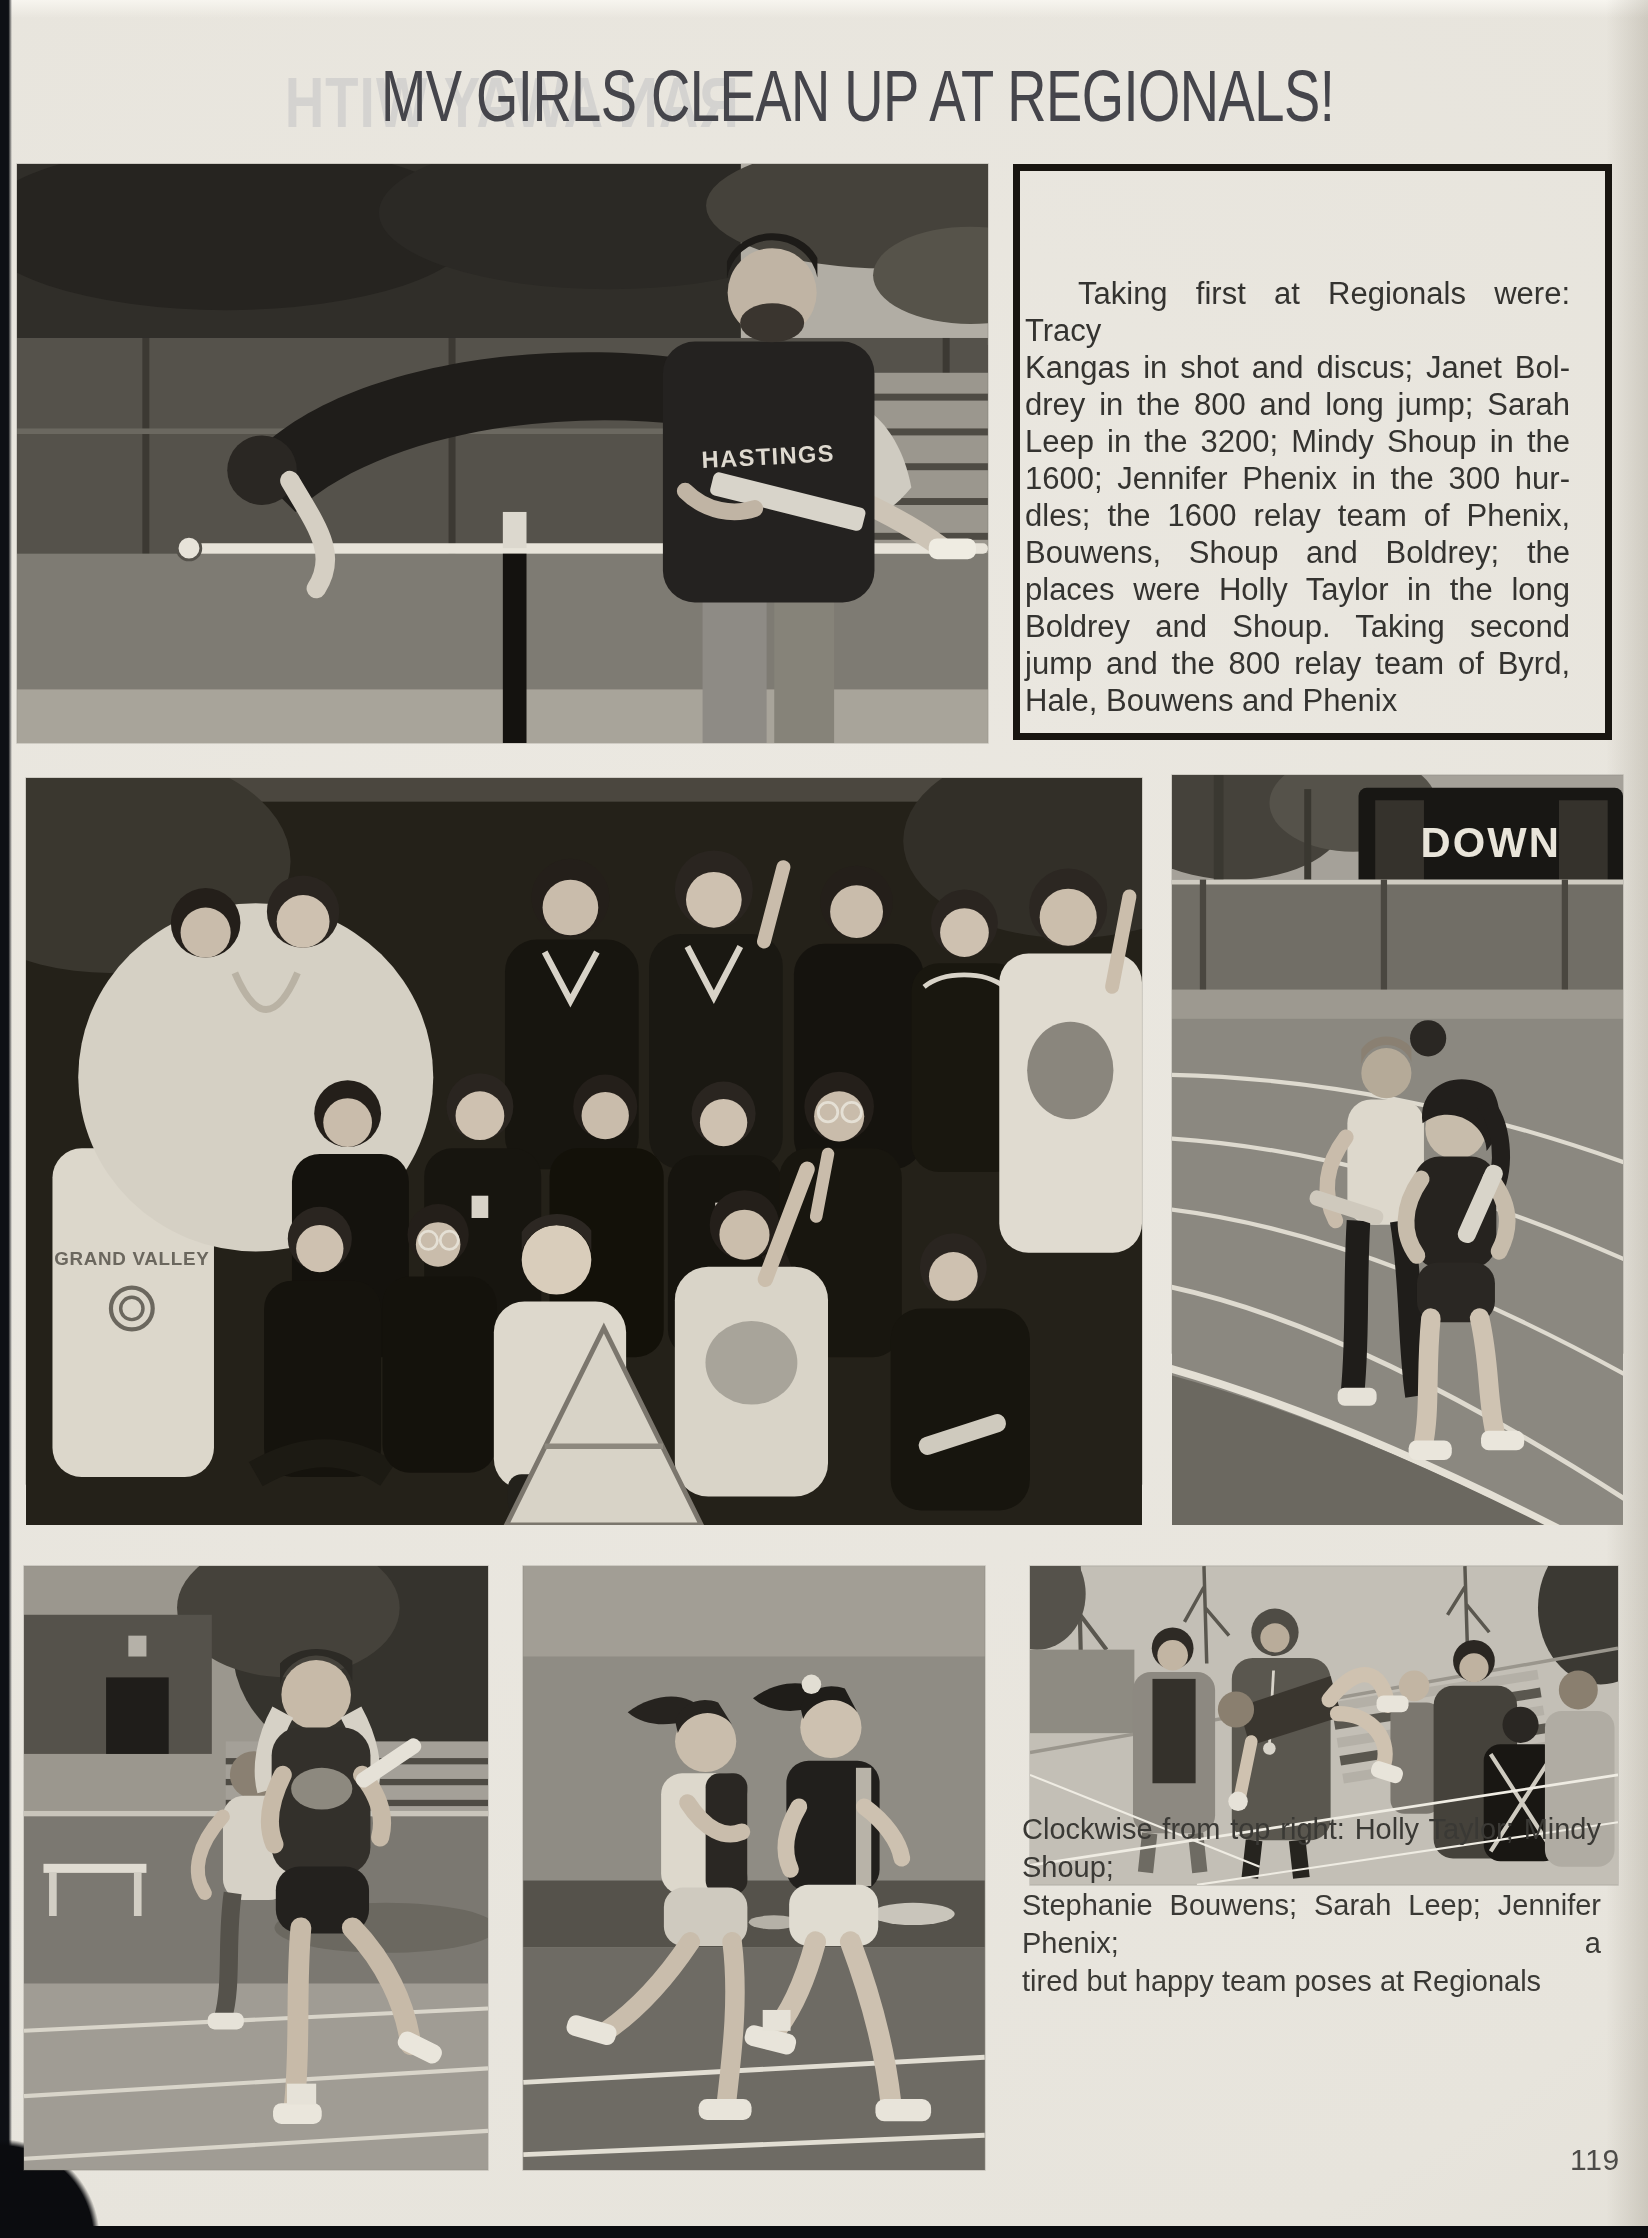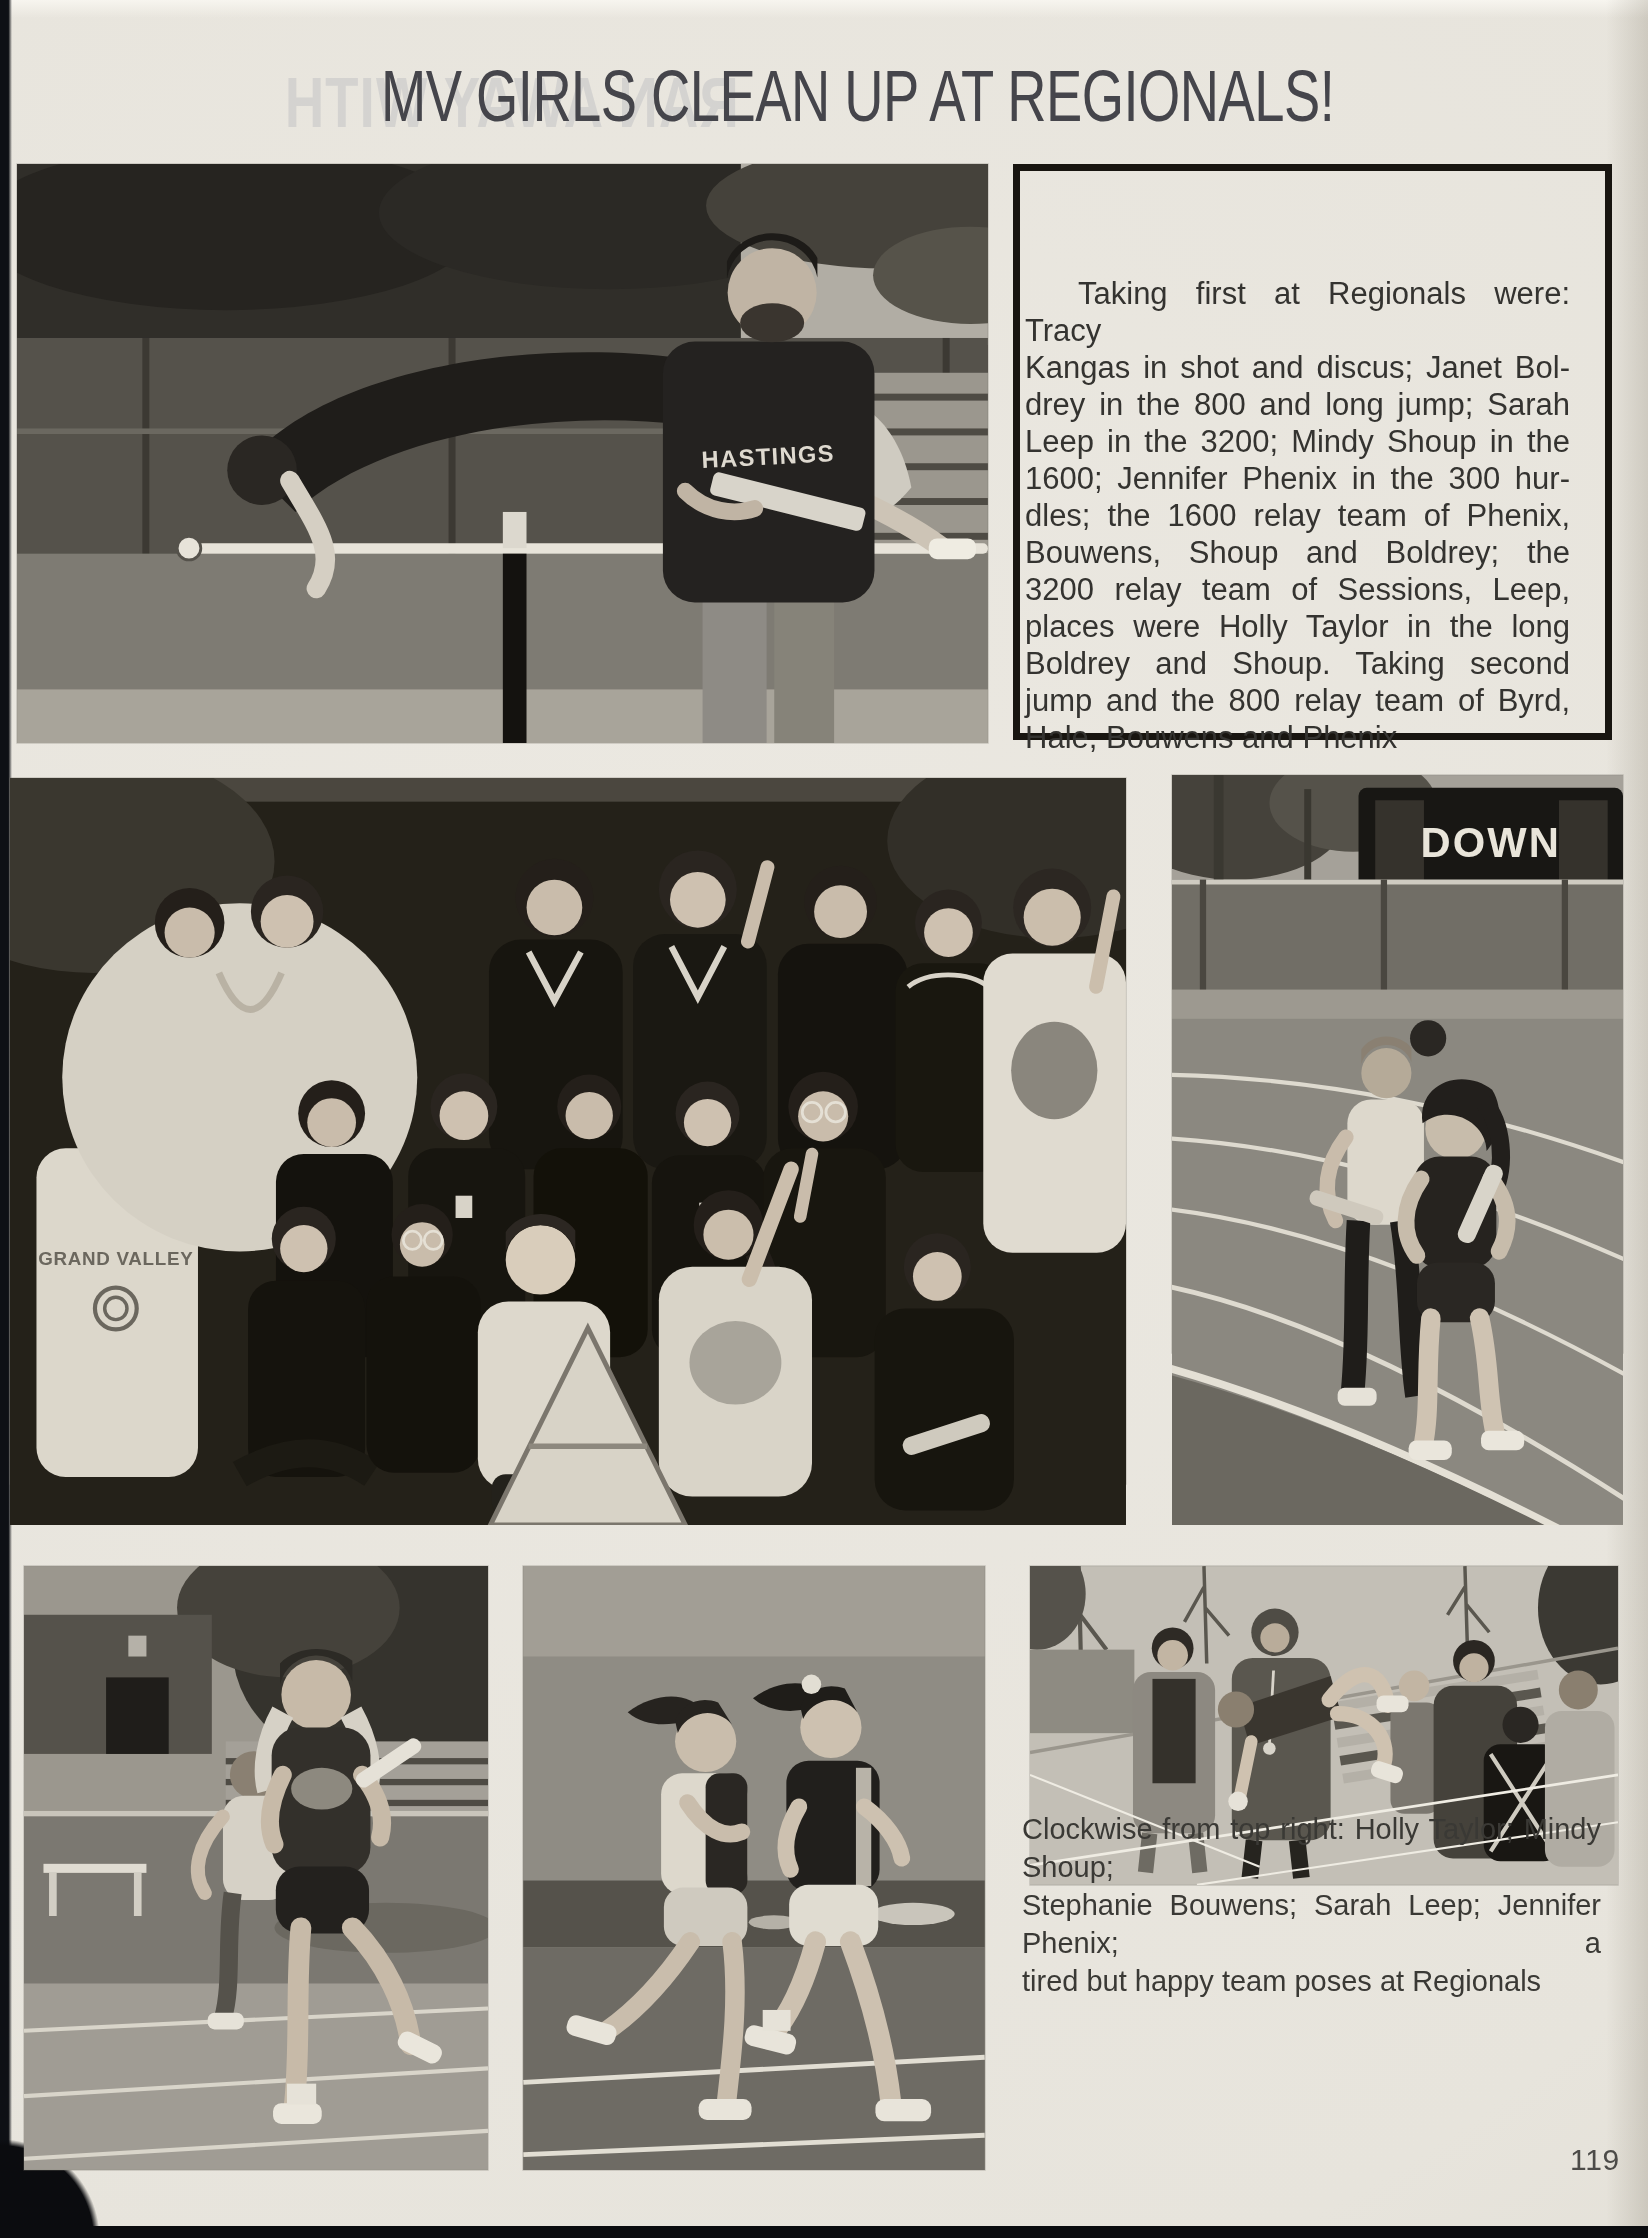--- a/index.html
+++ b/index.html
@@ -121,28 +121,27 @@
   </div>
 
   <div class="abs" id="article-box">
     <div class="body-line first">Taking first at Regionals were: Tracy</div>
     <div class="body-line">Kangas in shot and discus; Janet Bol-</div>
     <div class="body-line">drey in the 800 and long jump; Sarah</div>
     <div class="body-line">Leep in the 3200; Mindy Shoup in the</div>
     <div class="body-line">1600; Jennifer Phenix in the 300 hur-</div>
     <div class="body-line">dles; the 1600 relay team of Phenix,</div>
     <div class="body-line">Bouwens, Shoup and Boldrey; the</div>
-    <div class="body-line">3200 relay team of Sessions, Leep,</div>
     <div class="body-line">places were Holly Taylor in the long</div>
     <div class="body-line">Boldrey and Shoup. Taking second</div>
     <div class="body-line">jump and the 800 relay team of Byrd,</div>
     <div class="body-line last">Hale, Bouwens and Phenix</div>
   </div>
 
-  <div class="abs photo" style="left:10px;top:778px;width:1116px;height:706px;">
+  <div class="abs photo" style="left:26px;top:778px;width:1116px;height:706px;">
     <svg width="1116" height="747" viewBox="0 0 1603 1073">
       <rect width="1603" height="1073" fill="#242119"></rect>
       <rect x="0" y="0" width="1603" height="34" fill="#6b675e" opacity=".55"></rect>
       <ellipse cx="120" cy="120" rx="260" ry="160" fill="#3a372f"></ellipse>
       <ellipse cx="1500" cy="90" rx="240" ry="140" fill="#322f28"></ellipse>
 
       <circle cx="152" cy="472" r="54" fill="#2c2823"></circle>
       <circle cx="152" cy="486" r="40" fill="#c5b8a6"></circle>
       <rect x="38" y="532" width="232" height="472" rx="42" fill="#dcd7cb"></rect>
       <text x="152" y="700" text-anchor="middle" font-size="27" fill="#6b675e" letter-spacing="1" font-weight="bold">GRAND VALLEY</text>

